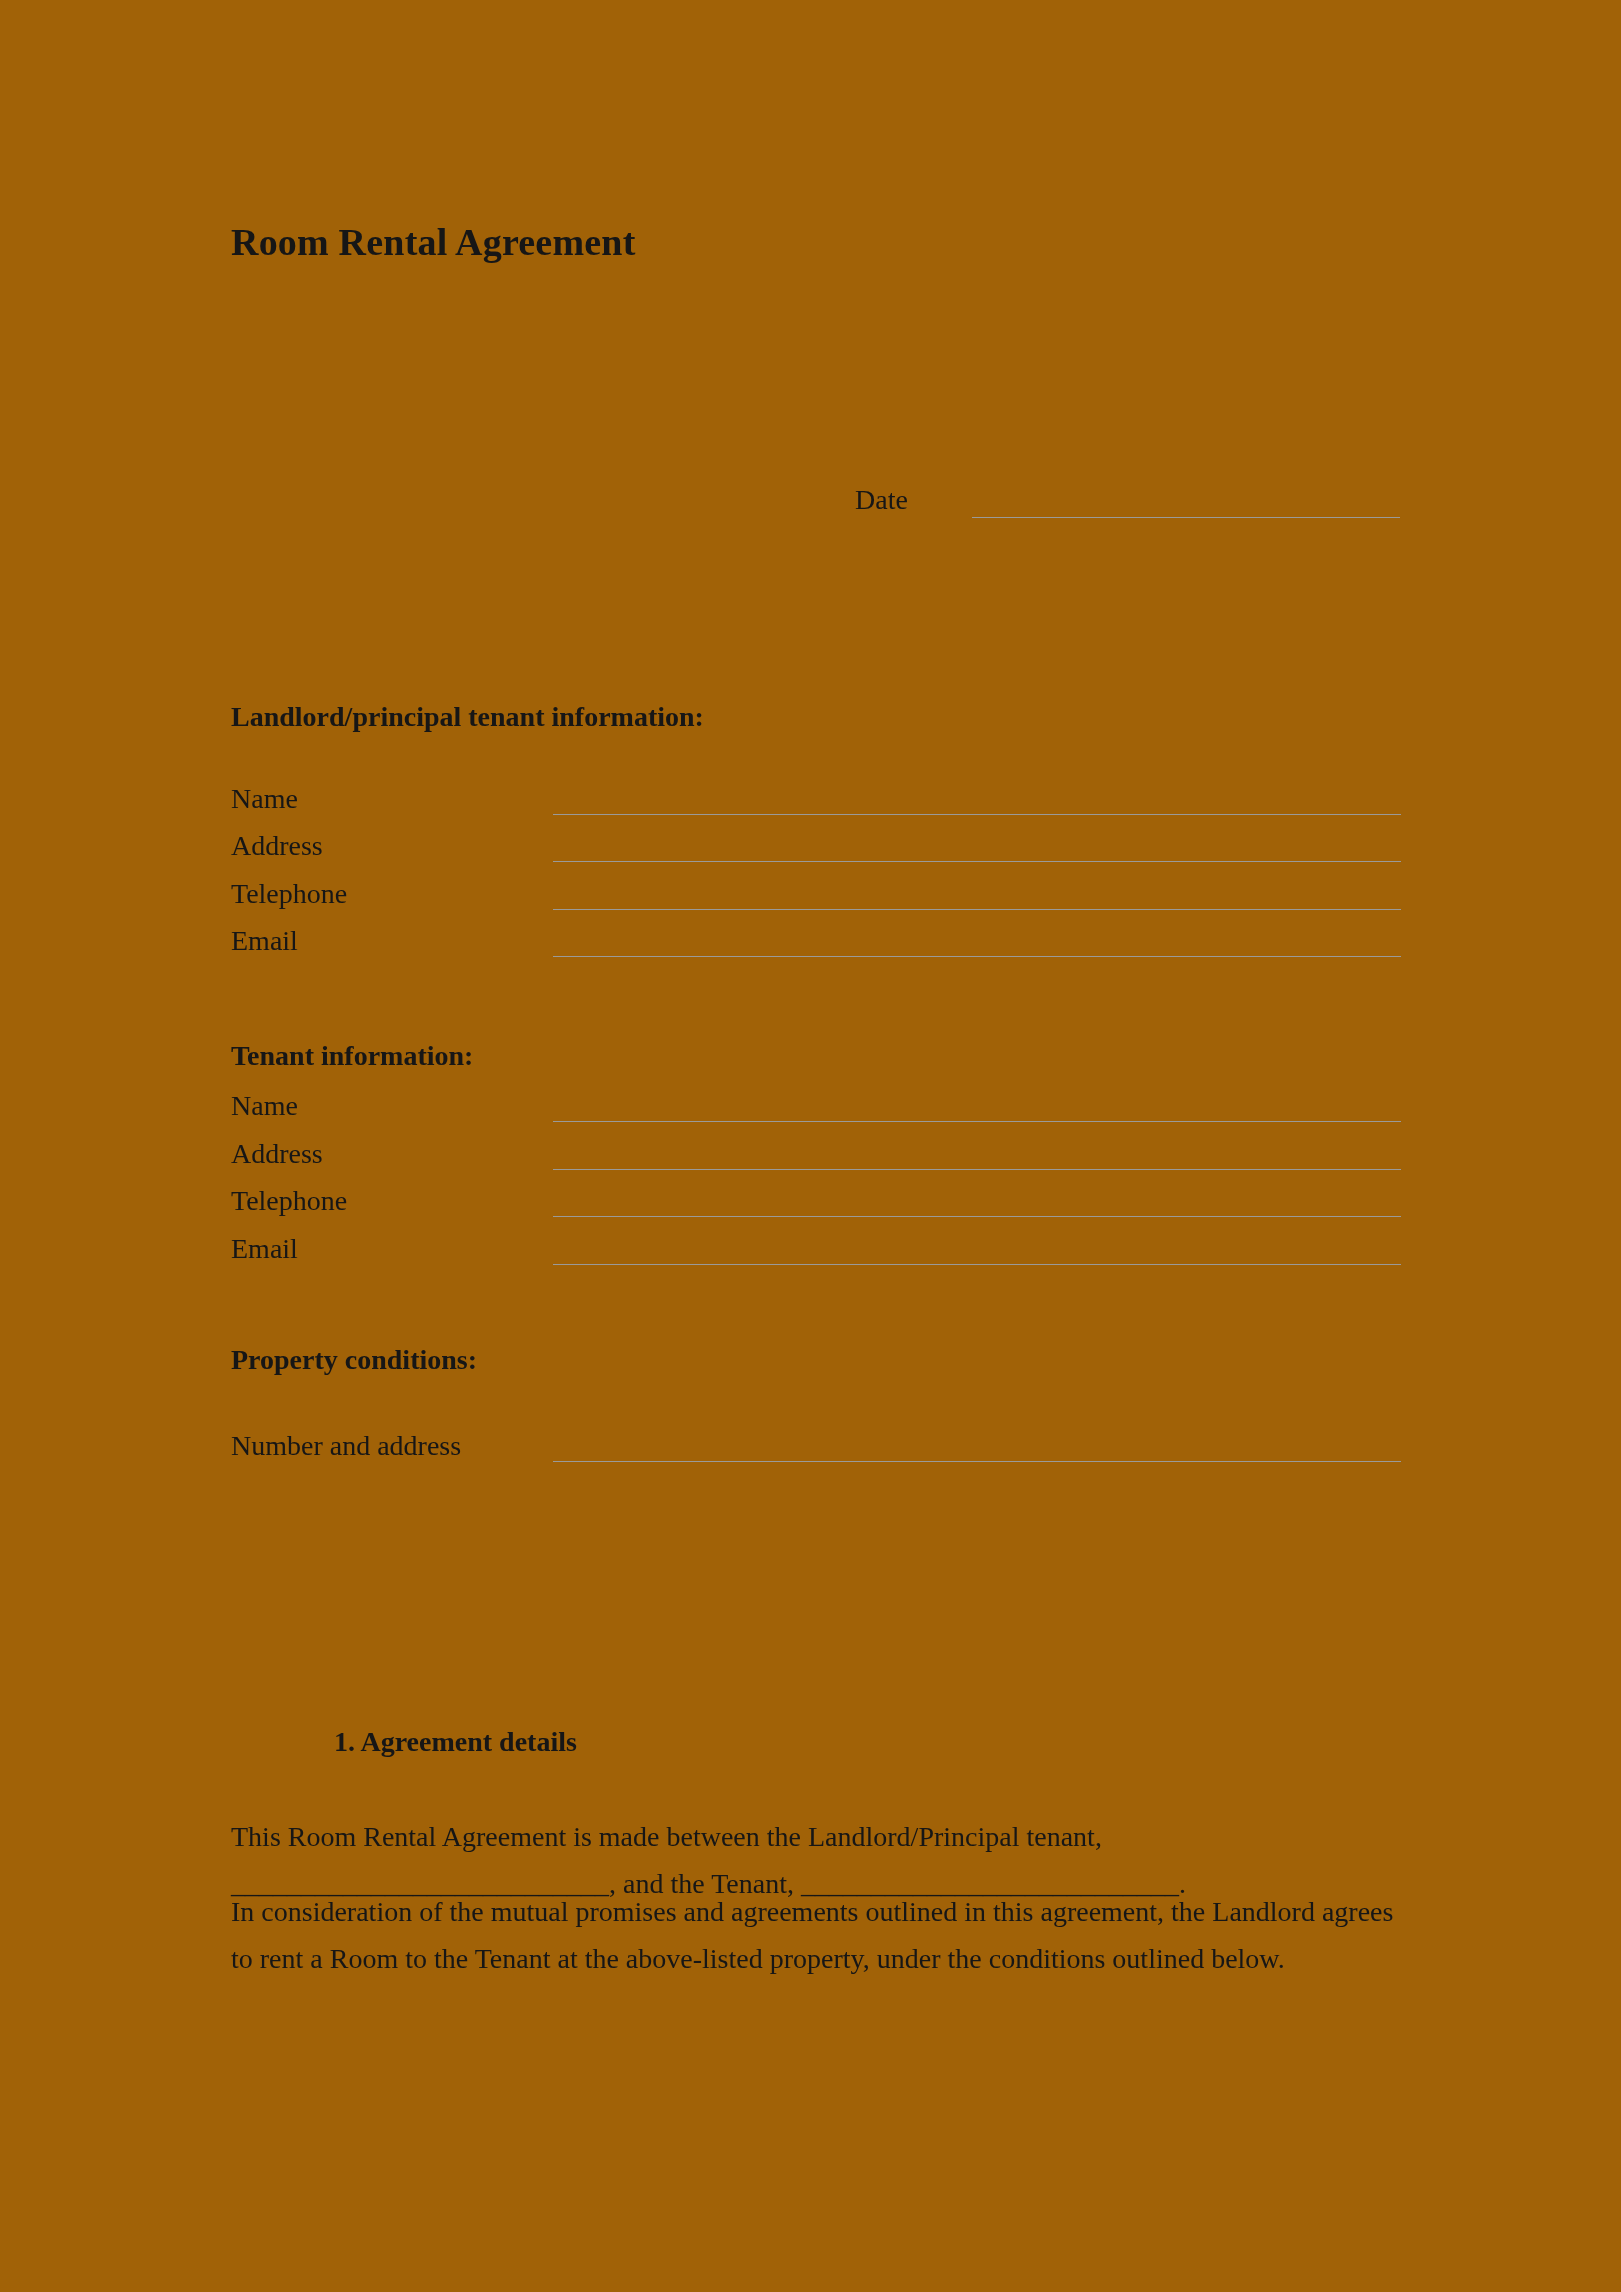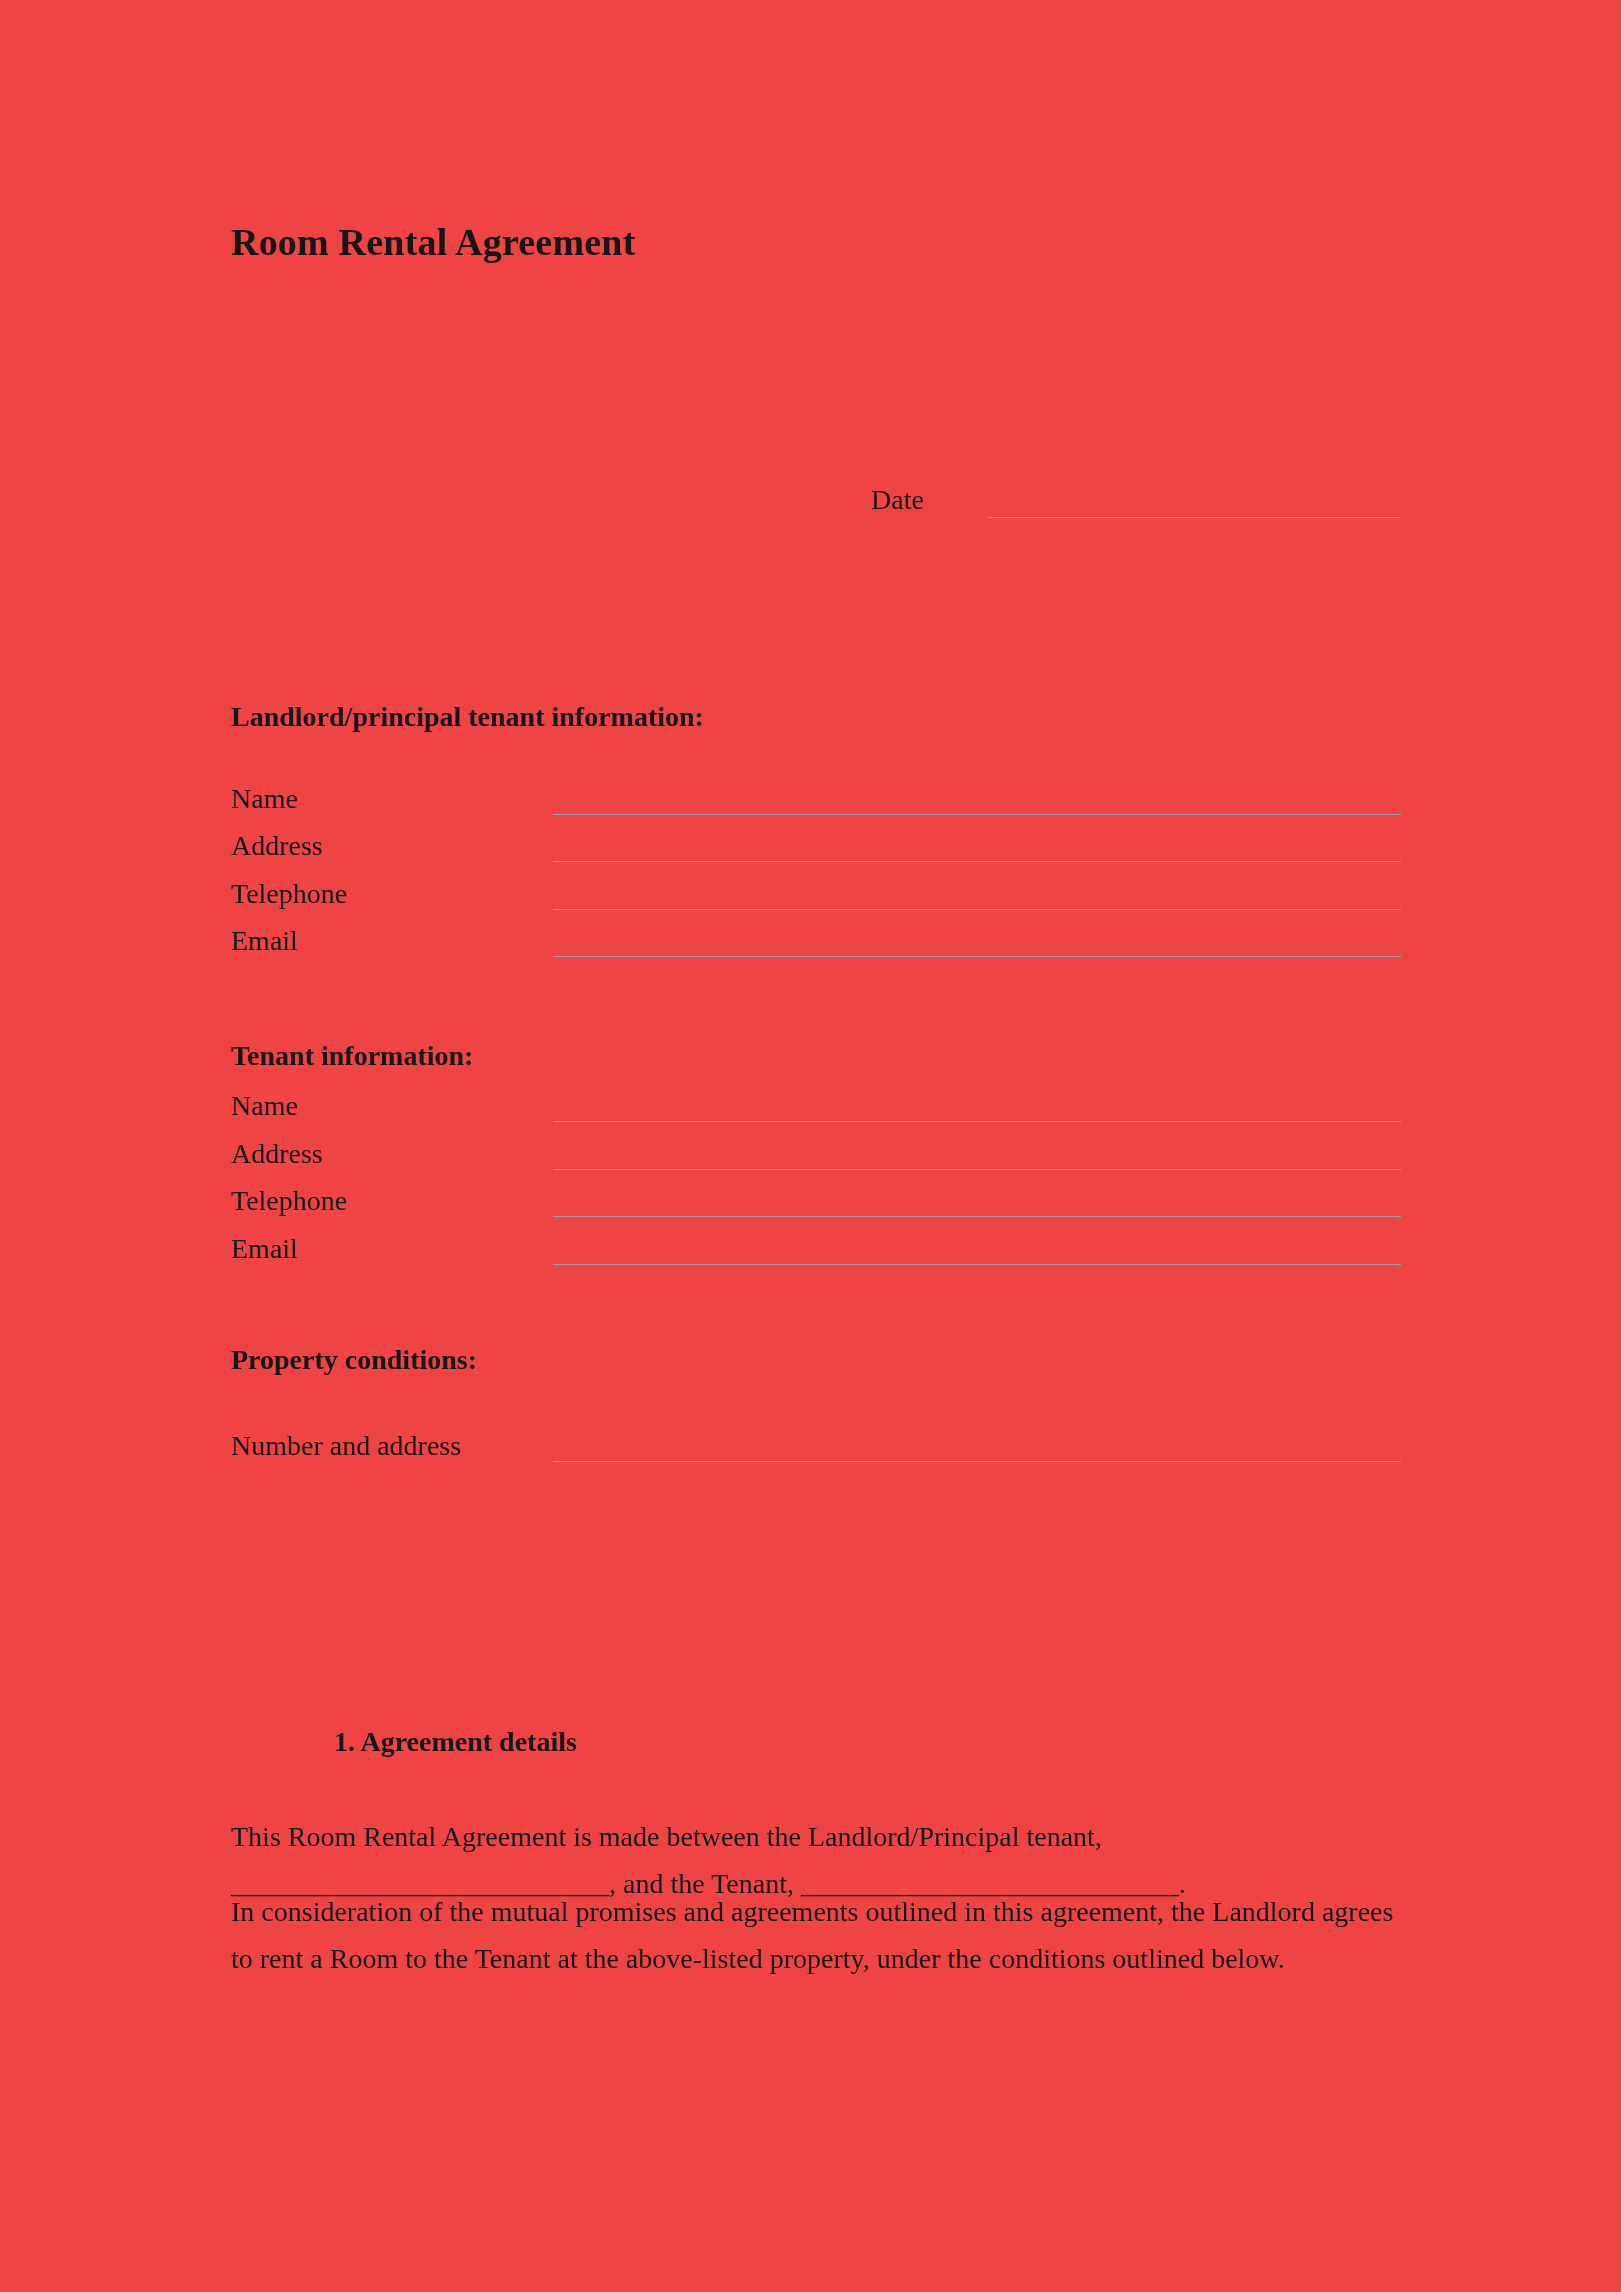--- a/index.html
+++ b/index.html
@@ -4,21 +4,21 @@
 <style>
   html, body {
     margin: 0;
     padding: 0;
     background: #ffffff;
   }
   .page {
     position: relative;
     width: 1622px;
     height: 2293px;
-    background: #ef4444;
+    background: #a16207;
     color: #161616;
     font-family: "Liberation Serif", "DejaVu Serif", serif;
     font-size: 28px;
     overflow: hidden;
   }
   .abs { position: absolute; }
 
   .doc-title {
     left: 231px;
     top: 220px;
@@ -34,21 +34,20 @@
 
   .date-row {
     left: 855px;
     top: 482px;
     width: 545px;
     display: flex;
     align-items: flex-end;
   }
   .date-row .label {
     line-height: 36px;
-    margin-left: 16px;
   }
   .date-row .blank-line {
     flex: 1;
     margin-left: 64px;
   }
 
   .field-row {
     left: 231px;
     width: 1170px;
     display: flex;

